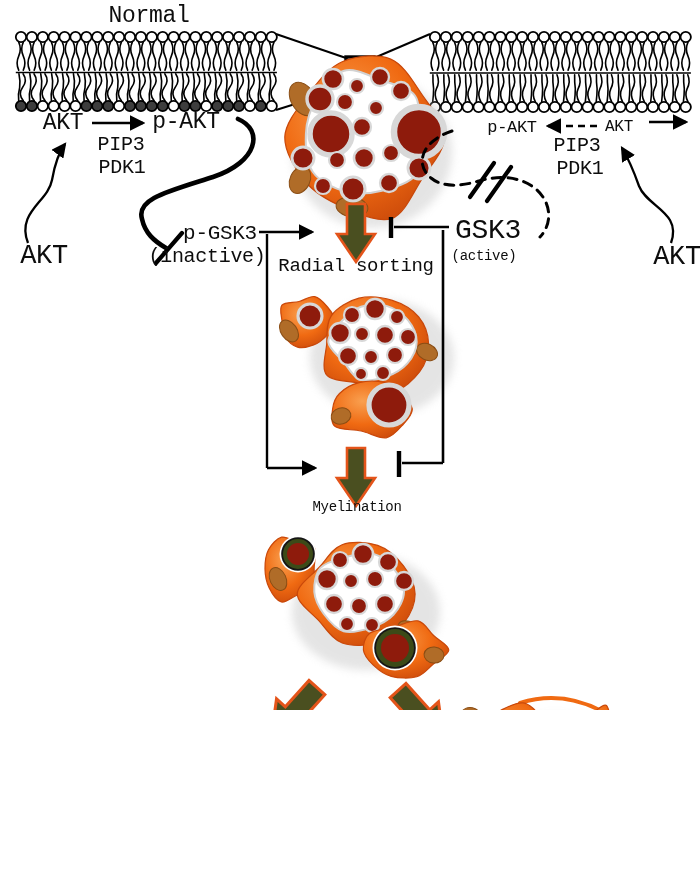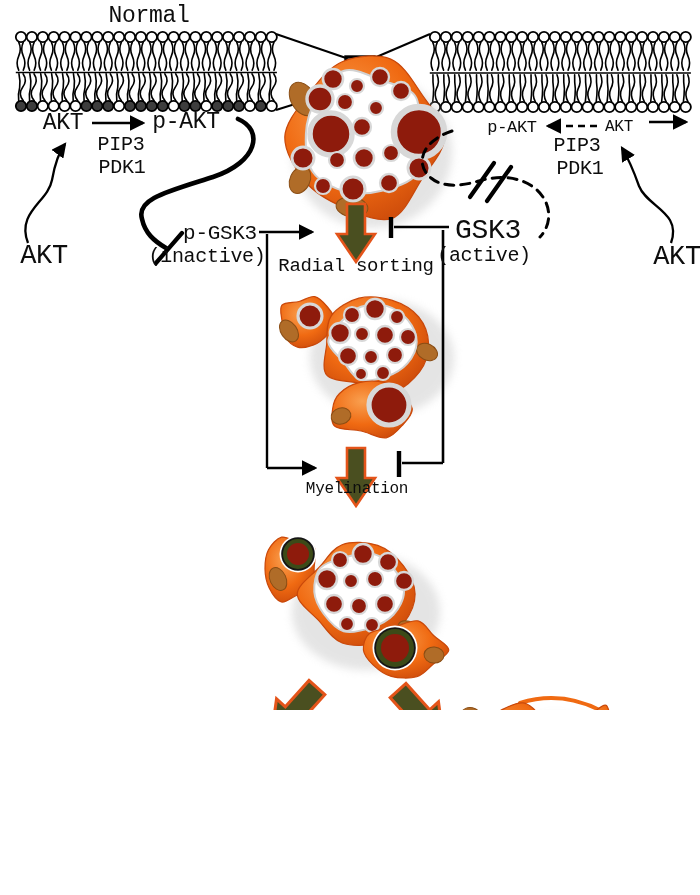--- a/index.html
+++ b/index.html
@@ -523,17 +523,17 @@
   <div class="lbl" style="left:44px;top:256px;font-size:27px">AKT</div>
   <div class="lbl" style="left:220px;top:233px;font-size:21px">p-GSK3</div>
   <div class="lbl" style="left:207px;top:257px;font-size:20px">(inactive)</div>
 
   <div class="lbl" style="left:512px;top:127px;font-size:17px">p-AKT</div>
   <div class="lbl" style="left:619px;top:127px;font-size:16px">AKT</div>
   <div class="lbl" style="left:577px;top:146px;font-size:20px">PIP3</div>
   <div class="lbl" style="left:580px;top:169px;font-size:20px">PDK1</div>
   <div class="lbl" style="left:677px;top:257px;font-size:27px">AKT</div>
   <div class="lbl" style="left:488px;top:231px;font-size:28px">GSK3</div>
-  <div class="lbl" style="left:484px;top:256px;font-size:20px">(active)</div>
+  <div class="lbl" style="left:484px;top:256px;font-size:14px">(active)</div>
 
   <div class="lbl" style="left:356px;top:266px;font-size:19px">Radial sorting</div>
-  <div class="lbl" style="left:357px;top:489px;font-size:16px">Myelination</div>
+  <div class="lbl" style="left:357px;top:507px;font-size:14px">Myelination</div>
 </div>
 
 </body></html>

